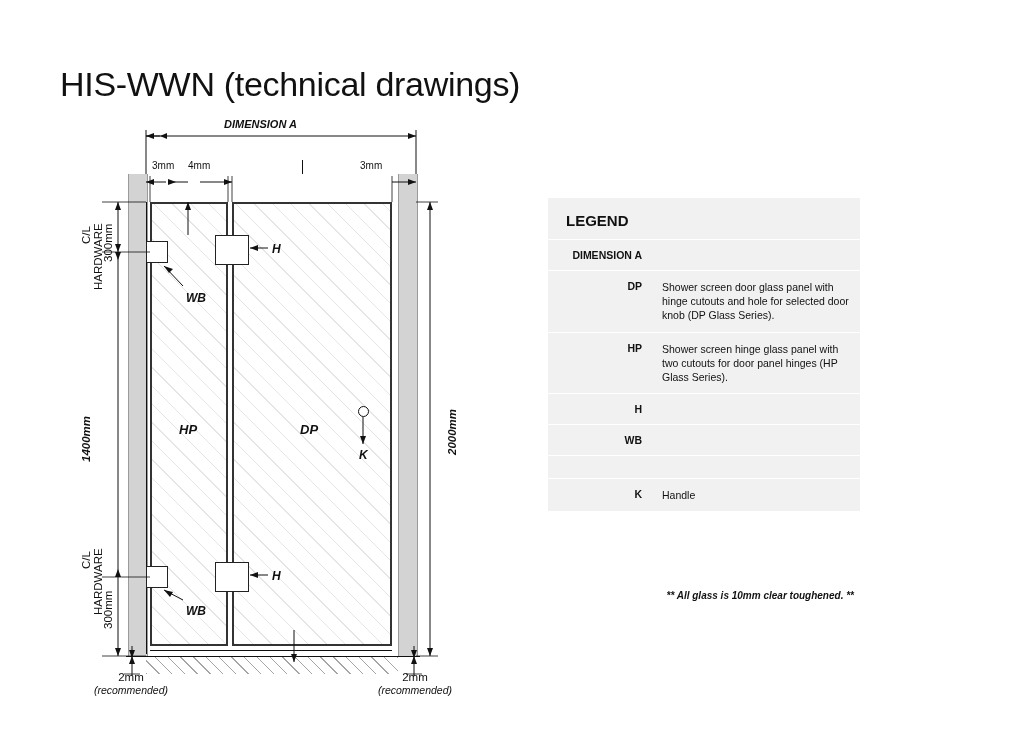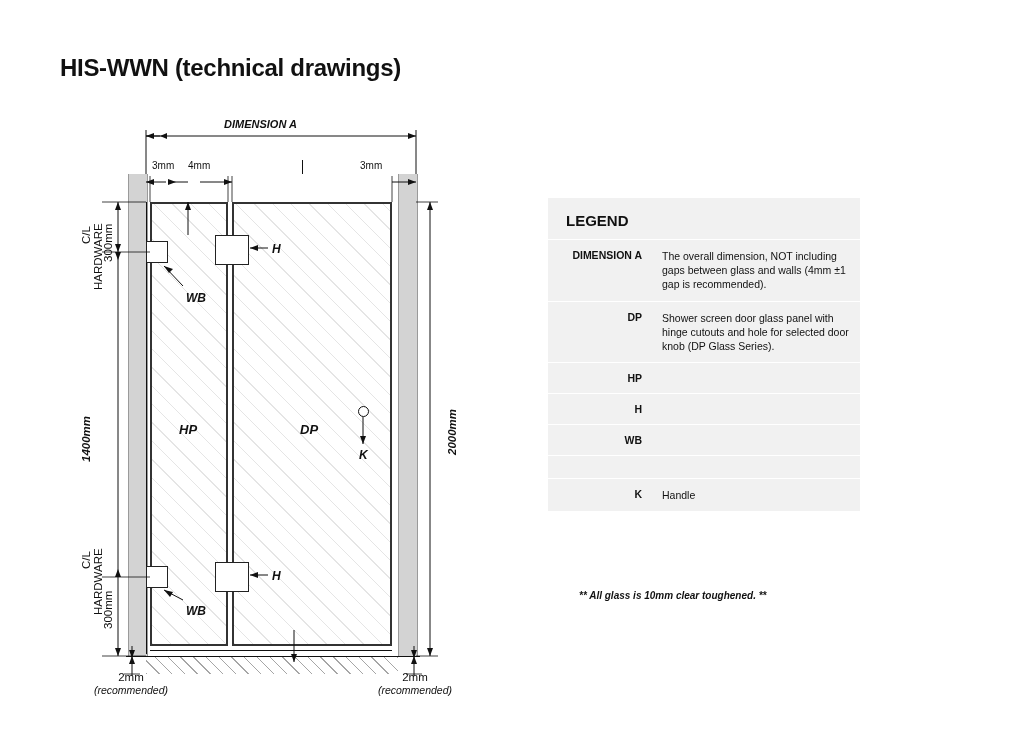--- a/index.html
+++ b/index.html
@@ -11,23 +11,23 @@
     height: 752px;
     background: #ffffff;
     font-family: "Liberation Sans", sans-serif;
     color: #1a1a1a;
     position: relative;
     overflow: hidden;
   }
   .page-title {
     position: absolute;
     left: 60px;
-    top: 54px;
-    font-size: 24px;
-    font-weight: bold;
+    top: 65px;
+    font-size: 34px;
+    font-weight: normal;
     letter-spacing: -0.3px;
     color: #111111;
   }
 
   
   #drawing {
     position: absolute;
     left: 40px;
     top: 110px;
     width: 470px;
@@ -181,24 +181,24 @@
   .legend-row .desc {
     padding: 9px 8px 9px 10px;
     font-size: 10.5px;
     line-height: 1.35;
     color: #111;
   }
   .legend-row.spacer { min-height: 22px; }
   .legend-row.spacer .desc { padding: 0; }
   #legend-footnote {
     position: absolute;
-    left: 579px;
+    left: 542px;
     top: 590px;
     width: 312px;
-    text-align: left;
+    text-align: right;
     font-size: 10px;
     font-style: italic;
     font-weight: bold;
     color: #111;
   }
 </style>
 </head>
 <body>
 
 <div class="page-title">HIS-WWN (technical drawings)</div>
@@ -346,28 +346,28 @@
     <path d="M374,548 L371,540 L377,540 z" fill="#111"></path>
     <line x1="366" y1="564" x2="382" y2="564" stroke="#111" stroke-width="0.8"></line>
   </svg>
 </div>
 
 <div id="legend">
   <div class="legend-title">LEGEND</div>
 
   <div class="legend-row">
     <div class="key">DIMENSION A</div>
-    <div class="desc">The overall dimension, NOT including gaps between glass and walls (4mm ±1 gap is recommended).</div>
   </div>
   <div class="legend-row">
     <div class="key">DP</div>
     <div class="desc">Shower screen door glass panel with hinge cutouts and hole for selected door knob (DP Glass Series).</div>
   </div>
   <div class="legend-row">
     <div class="key">HP</div>
+    <div class="desc">Shower screen hinge glass panel with two cutouts for door panel hinges (HP Glass Series).</div>
   </div>
   <div class="legend-row">
     <div class="key">H</div>
   </div>
   <div class="legend-row">
     <div class="key">WB</div>
   </div>
   <div class="legend-row spacer">
     <div class="key"></div>
     <div class="desc"></div>

